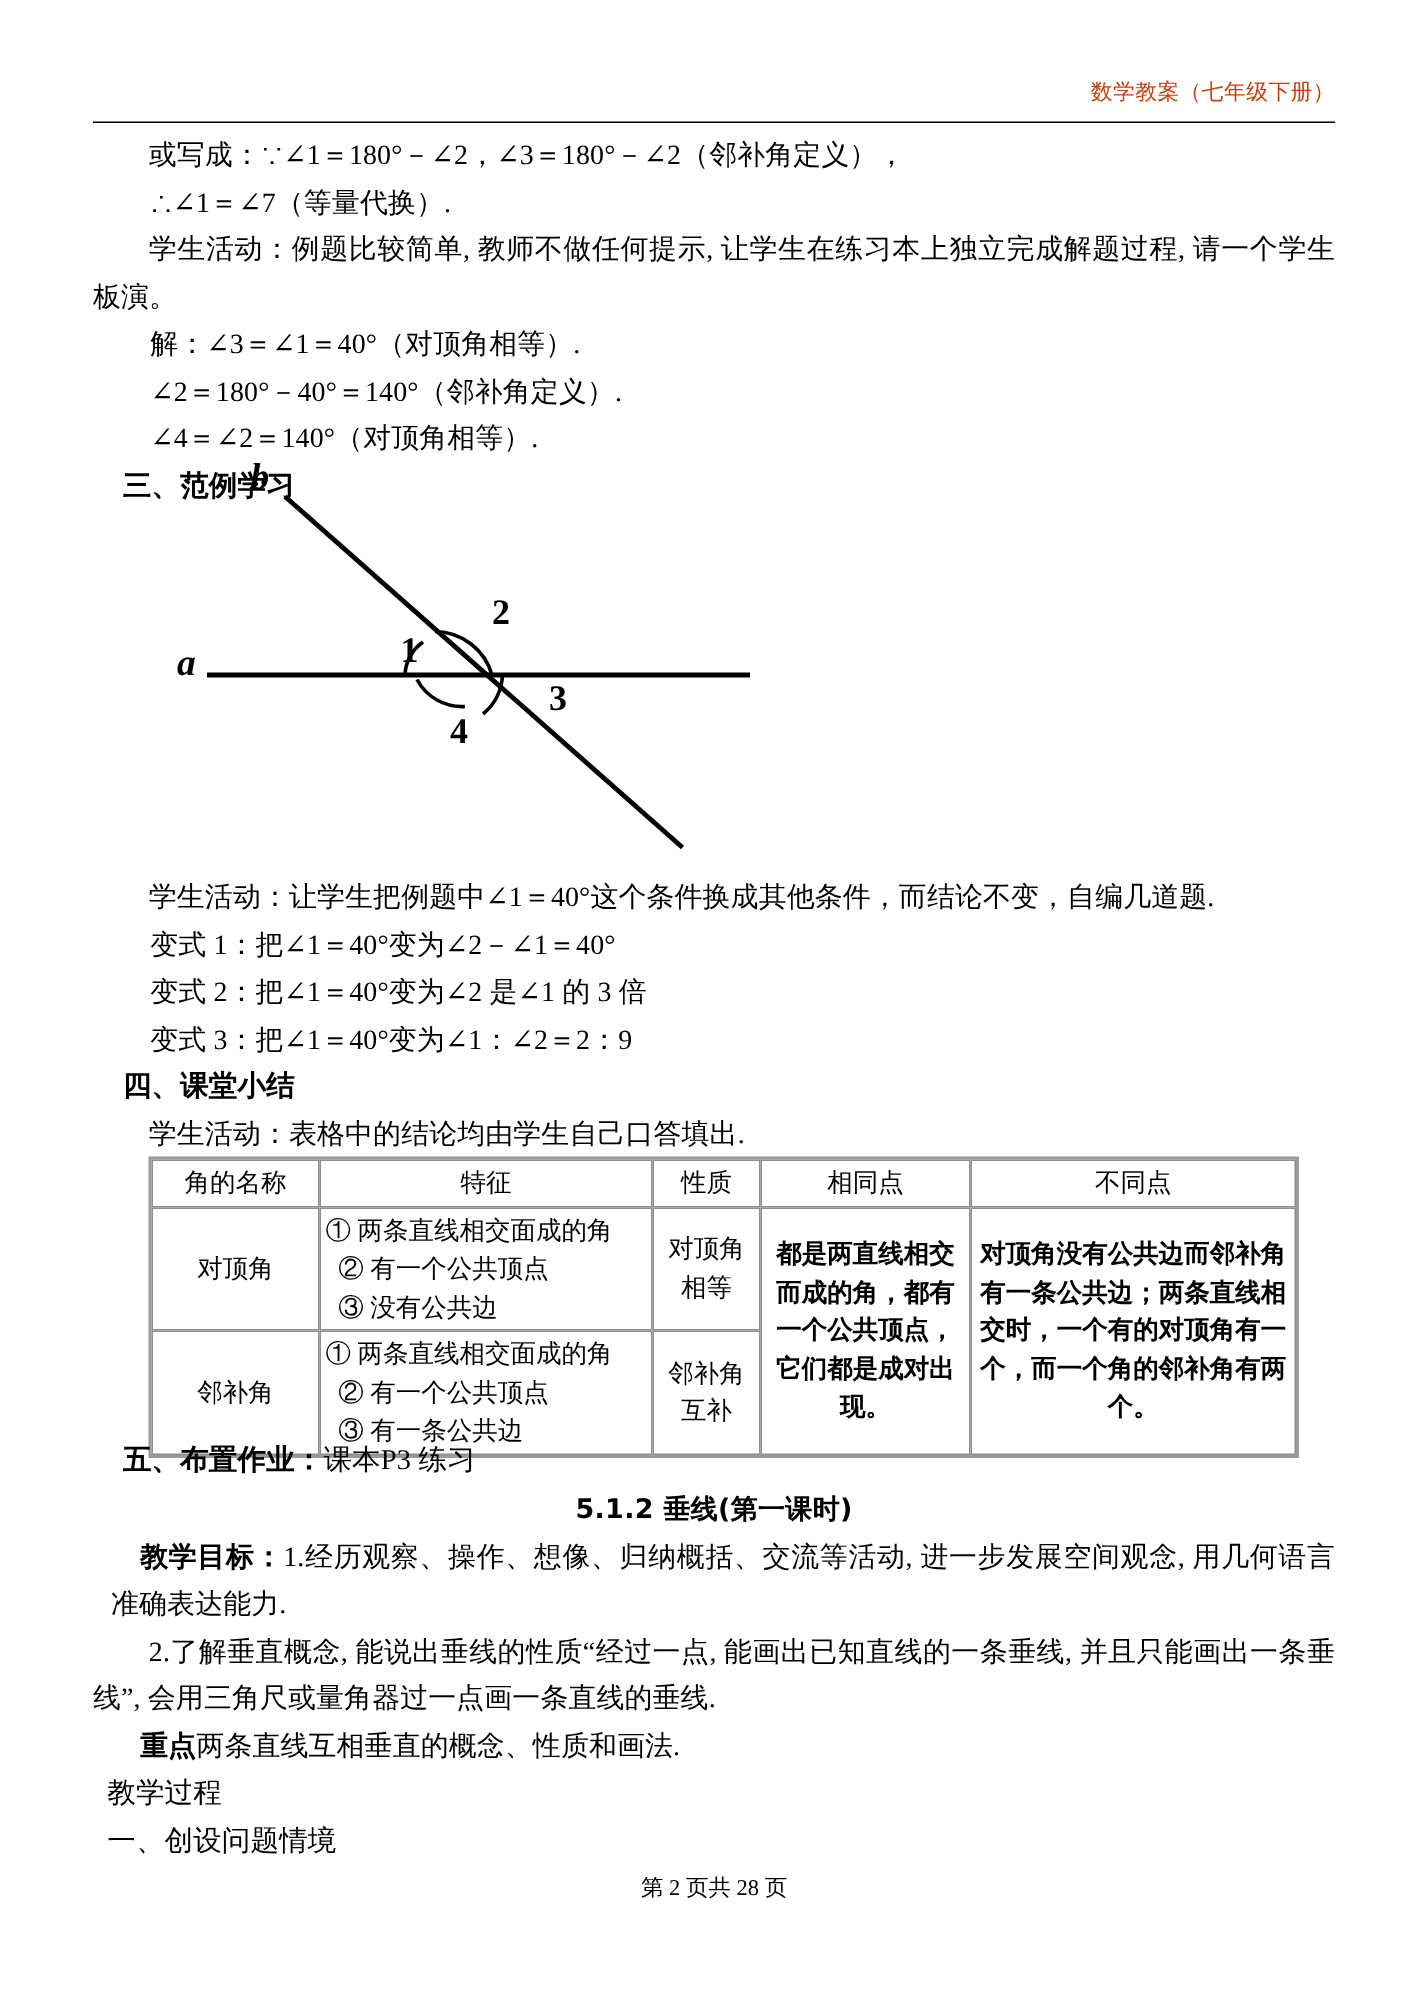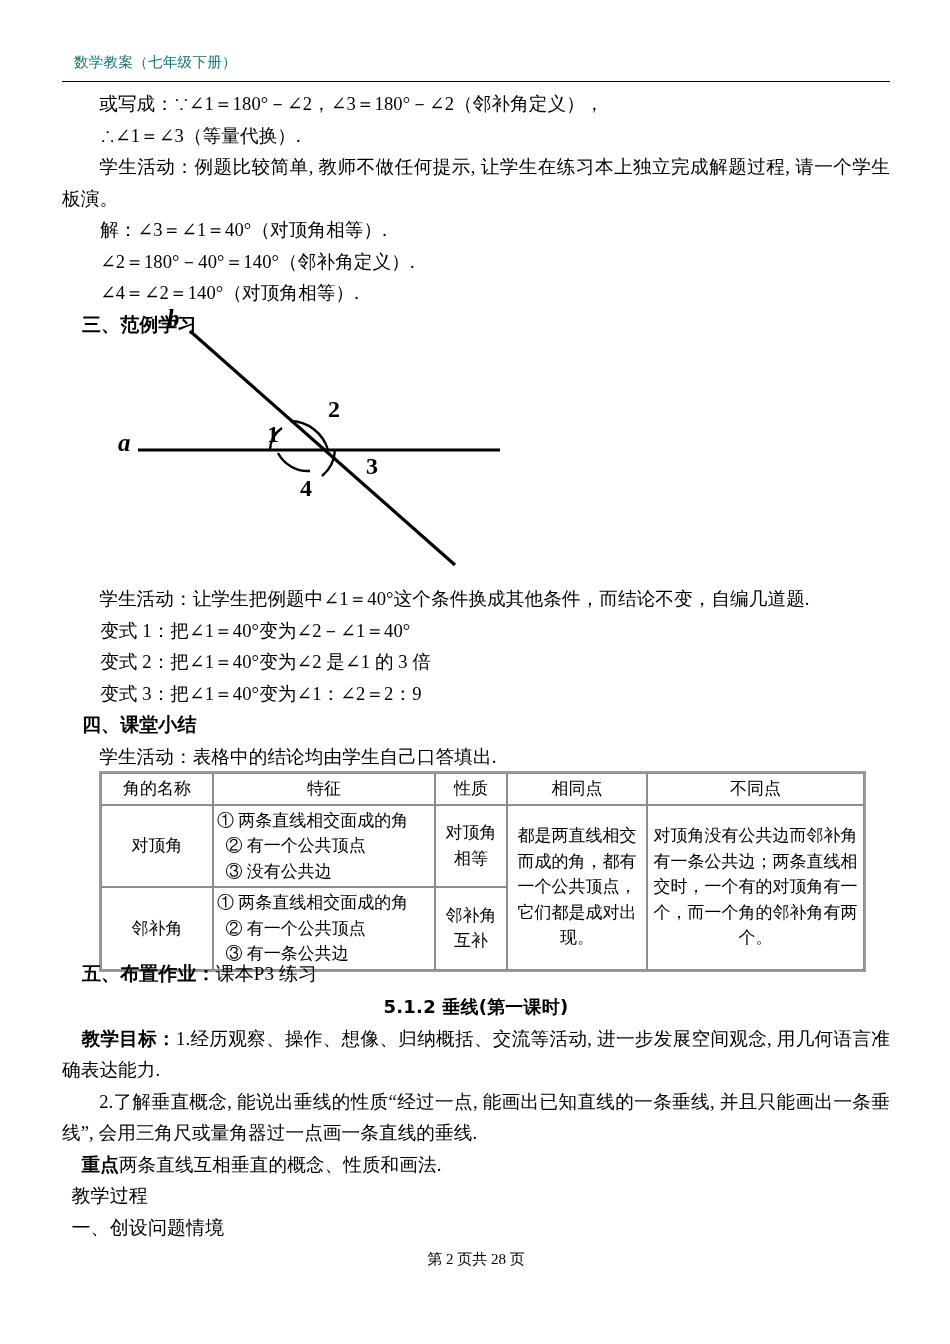--- a/index.html
+++ b/index.html
@@ -20,28 +20,28 @@
     position: absolute;
     left: 0; top: 0;
     width: 950px;
     height: 1344px;
     box-sizing: border-box;
   }
 
   
   .doc-header {
     position: absolute;
-    left: 74px;
+    left: 62px;
     top: 52px;
     width: 828px;
-    text-align: left;
+    text-align: right;
     font-size: 14.5px;
     line-height: 20px;
     letter-spacing: 0.3px;
-    color: #0f766e;
+    color: #c2410c;
   }
   .header-rule {
     position: absolute;
     left: 62px;
     top: 81px;
     width: 828px;
     height: 0;
     border-top: 1.6px solid #000;
   }
 
@@ -56,21 +56,21 @@
   p {
     margin: 0;
     font-size: 18.6px;
     line-height: 31.5px;
     text-align: justify;
     text-justify: inter-ideograph;
     letter-spacing: 0.1px;
   }
   .ind1 { text-indent: 2em; }
   .ind2 { padding-left: 2.05em; text-indent: 0; }
-  .noind { text-indent: 0; }
+  .noind { text-indent: 0; margin-left: 12px; }
   .bold { font-weight: bold; }
   .hei { font-family: "DejaVu Sans", "Liberation Sans", sans-serif; font-weight: bold; }
 
   .sec-head {
     font-size: 19px;
     line-height: 31.5px;
     font-weight: bold;
     padding-left: 1.05em;
   }
   .sec-head-flush {
@@ -117,20 +117,21 @@
     text-align: center;
   }
   td.feat .li {
     text-align: left;
     display: block;
   }
   td.same, td.diff {
     text-align: center;
     font-size: 16.6px;
     line-height: 25px;
+    font-weight: bold;
   }
   td.prop {
     font-size: 16.6px;
     line-height: 25px;
   }
   .hdr td { font-size: 17.4px; line-height: 30px; }
 
   
   .lesson-title {
     text-align: center;
@@ -159,21 +160,21 @@
 </head>
 <body>
 
 <div class="page">
 
   <div class="doc-header">数学教案（七年级下册）</div>
   <div class="header-rule"></div>
 
   <div class="body-area" style="top:88px;">
     <p class="ind1">或写成：∵∠1＝180°－∠2，∠3＝180°－∠2（邻补角定义），</p>
-    <p class="ind2">∴∠1＝∠3（等量代换）.</p>
+    <p class="ind2">∴∠1＝∠7（等量代换）.</p>
     <p class="ind1">学生活动：例题比较简单, 教师不做任何提示, 让学生在练习本上独立完成解题过程, 请一个学生板演。</p>
     <p class="ind2">解：∠3＝∠1＝40°（对顶角相等）.</p>
     <p class="ind2">∠2＝180°－40°＝140°（邻补角定义）.</p>
     <p class="ind2">∠4＝∠2＝140°（对顶角相等）.</p>
     <p class="sec-head">三、范例学习</p>
   </div>
 
   <div class="figure-wrap">
     <svg width="420" height="272" viewBox="0 0 420 272" xmlns="http://www.w3.org/2000/svg">
 

